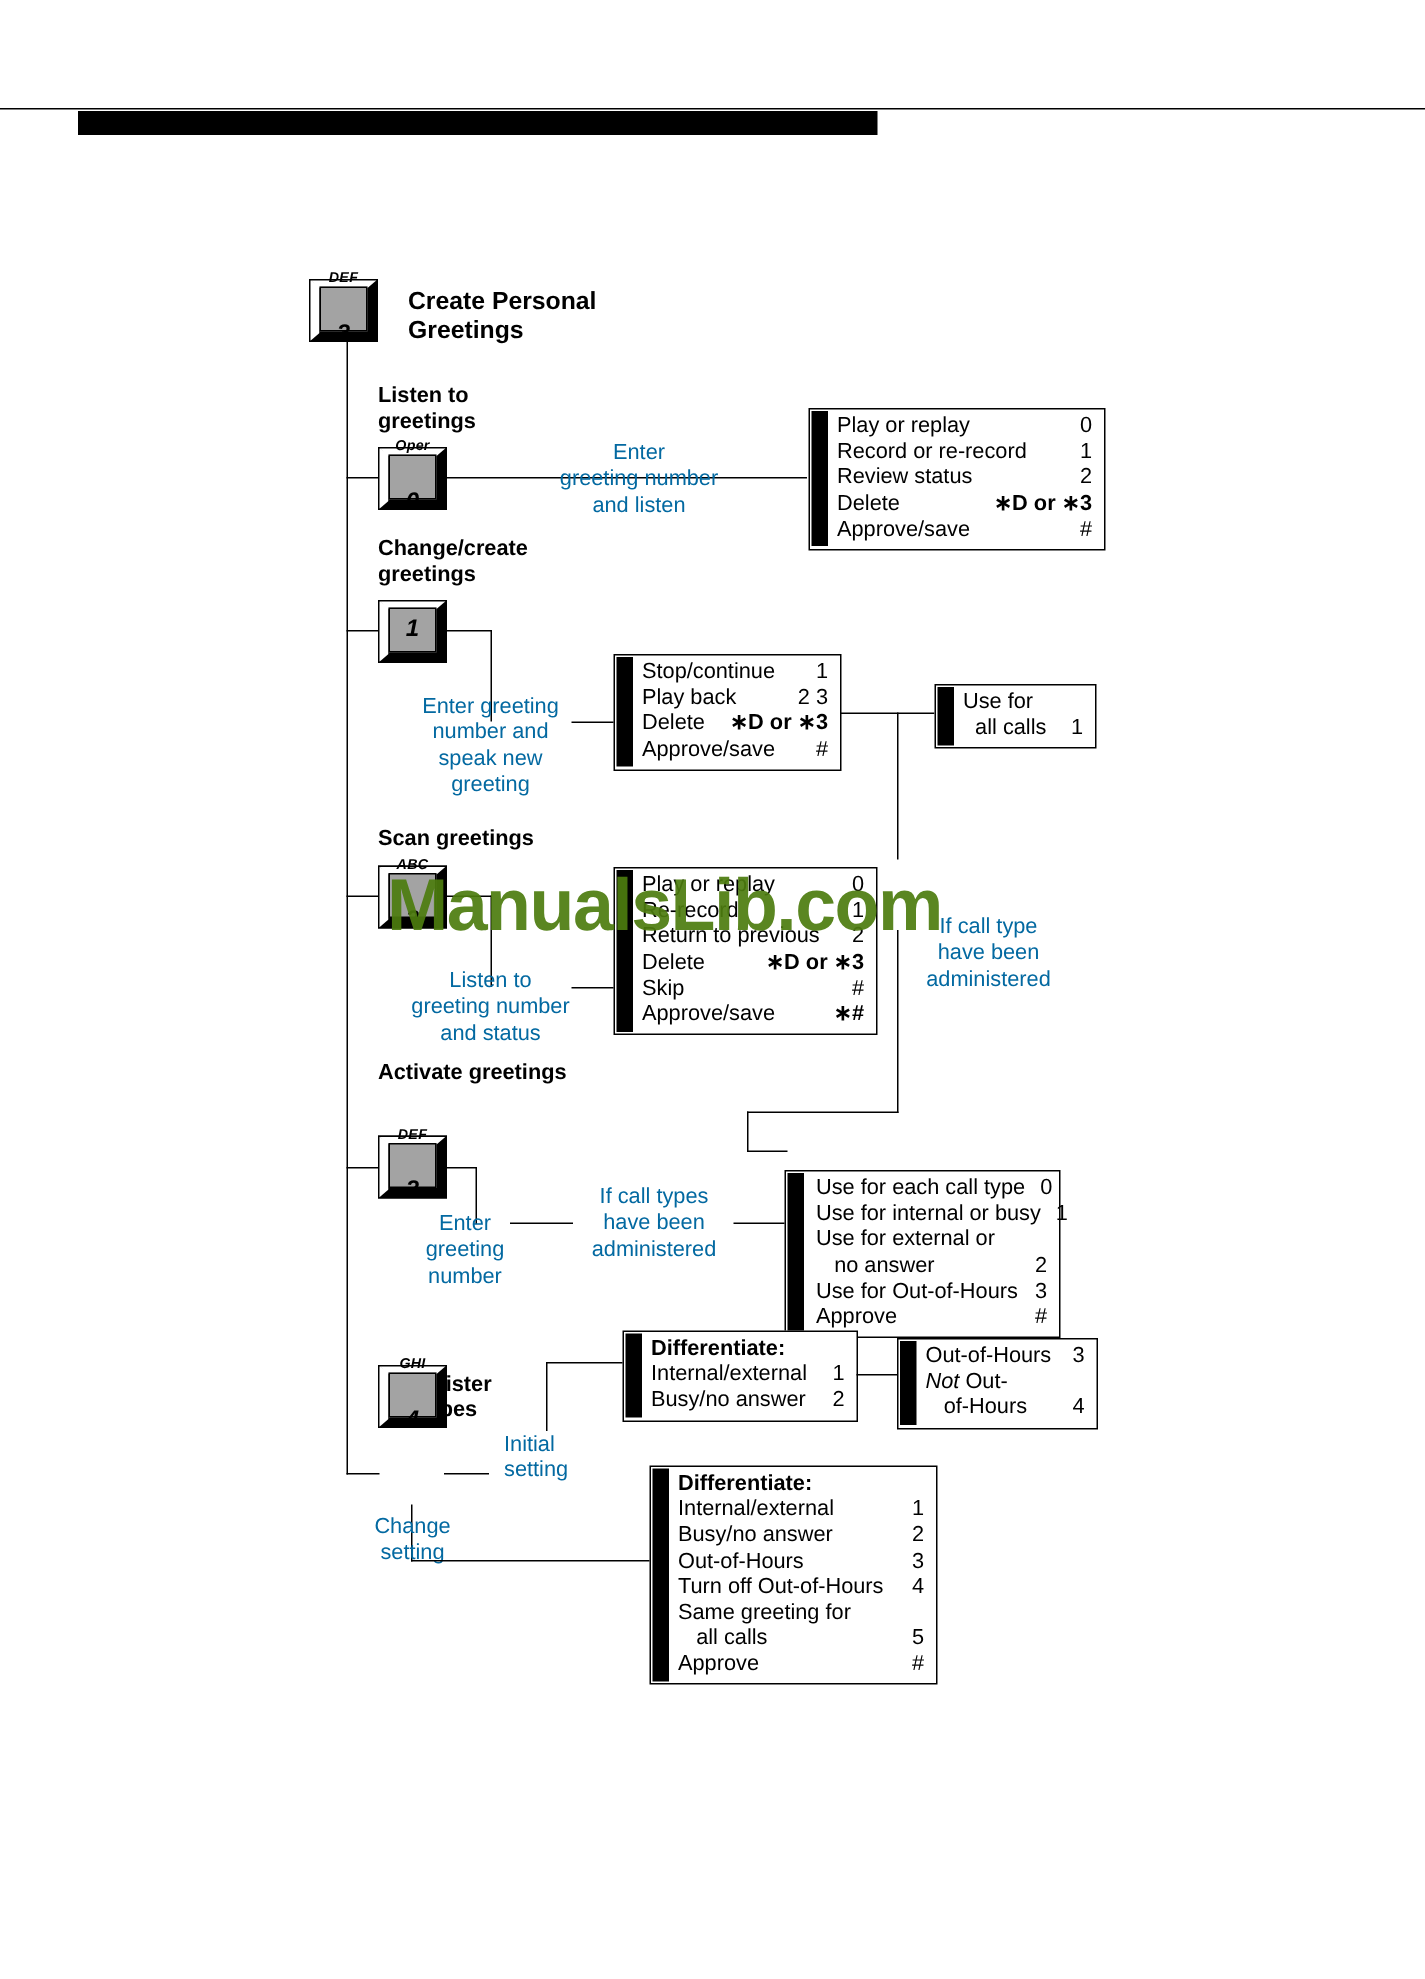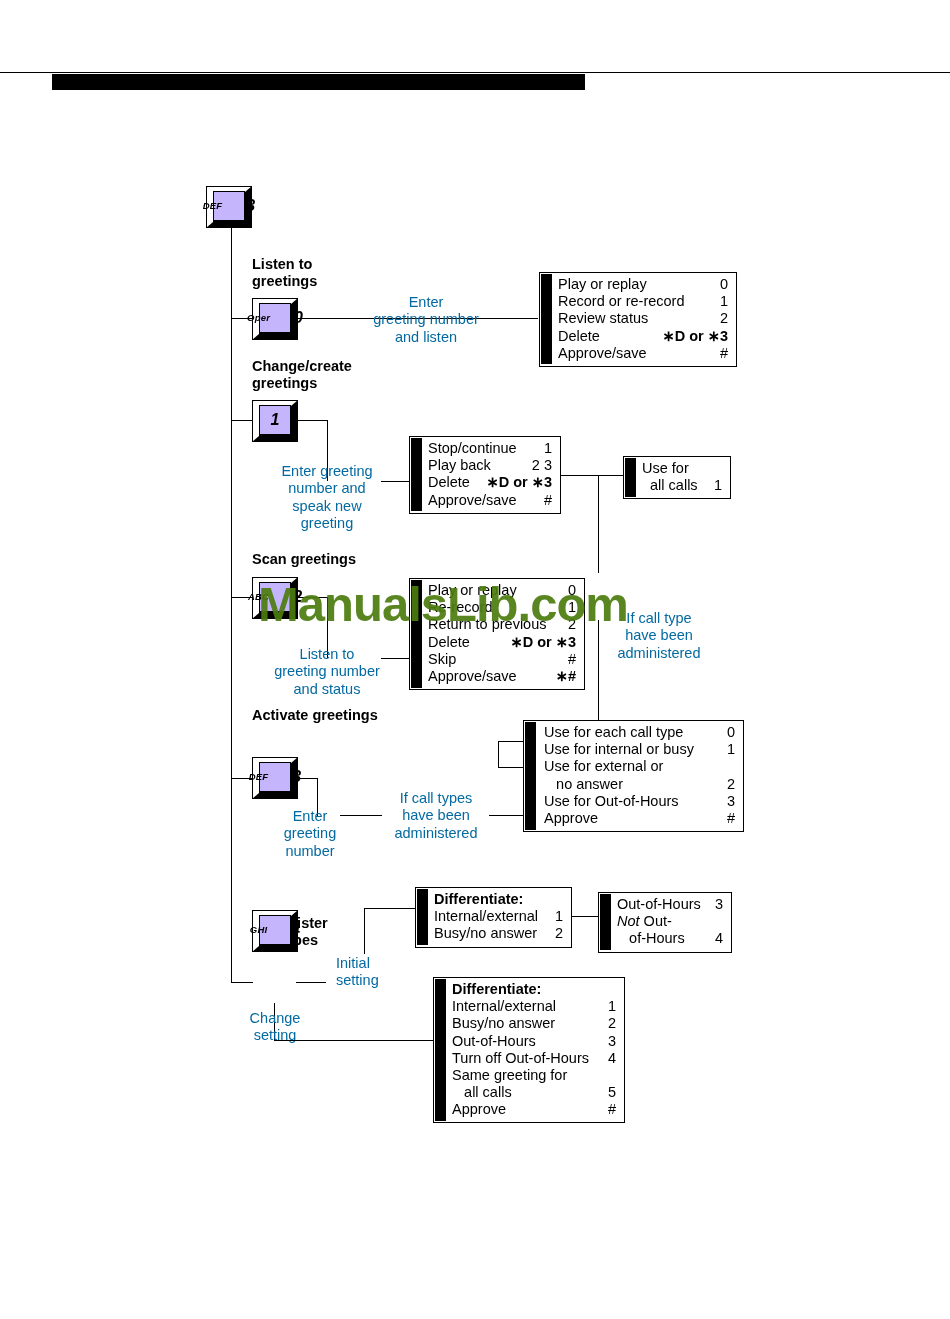--- a/index.html
+++ b/index.html
@@ -47,25 +47,25 @@
     position: absolute;
     inset: 0;
     background: #000;
   }
   .key .face {
     position: absolute;
     left: 7px;
     top: 5px;
     width: 32px;
     height: 30px;
-    background: #c4b5fd;
+    background: #a3a3a3;
     border: 1.6px solid #000;
     box-sizing: border-box;
     display: flex;
-    flex-direction: row;
+    flex-direction: column;
     align-items: center;
     justify-content: center;
     line-height: 1;
     gap: 24px;
   }
   .key .face .letters {
     font-size: 9.5px;
     font-style: italic;
     font-weight: 700;
     letter-spacing: .2px;
@@ -190,20 +190,22 @@
   <div class="key" style="left:206px;top:186px;">
     <div class="bevel"></div>
     <div class="hl-top"></div>
     <div class="hl-left"></div>
     <div class="face">
       <div class="letters">DEF</div>
       <div class="digit">3</div>
     </div>
     <div class="edge"></div>
   </div>
+  <div class="title" style="left:272px;top:192px;width:240px;">Create Personal
+Greetings</div>
 
   <div class="ln lnv" style="left:231px;top:228px;height:755px;"></div>
 
   <div class="sec-label" style="left:252px;top:256px;">Listen to
 greetings</div>
   <div class="ln lnh" style="left:231px;top:318px;width:22px;"></div>
   <div class="key" style="left:252px;top:298px;">
     <div class="bevel"></div>
       <div class="hl-top"></div>
       <div class="hl-left"></div>
@@ -318,21 +320,21 @@
   <div class="ln lnv" style="left:317px;top:778px;height:38px;"></div>
   <div class="cap" style="left:258px;top:808px;width:104px;">Enter
 greeting
 number</div>
   <div class="ln lnh" style="left:340px;top:815px;width:42px;"></div>
   <div class="cap" style="left:383px;top:790px;width:106px;">If call types
 have been
 administered</div>
   <div class="ln lnh" style="left:489px;top:815px;width:35px;"></div>
 
-  <div class="menubox" style="left:523px;top:720px;width:221px;padding-left:20px;">
+  <div class="menubox" style="left:523px;top:780px;width:184px;padding-left:20px;">
     <div class="spine"></div>
     <div class="row"><span class="lbl">Use for each call type</span><span class="val">0</span></div>
     <div class="row"><span class="lbl">Use for internal or busy</span><span class="val">1</span></div>
     <div class="row"><span class="lbl">Use for external or</span><span class="val"></span></div>
     <div class="row"><span class="lbl">   no answer</span><span class="val">2</span></div>
     <div class="row"><span class="lbl">Use for Out-of-Hours</span><span class="val">3</span></div>
     <div class="row"><span class="lbl">Approve</span><span class="val">#</span></div>
   </div>
 
   <div class="sec-label" style="left:252px;top:915px;">Administer

